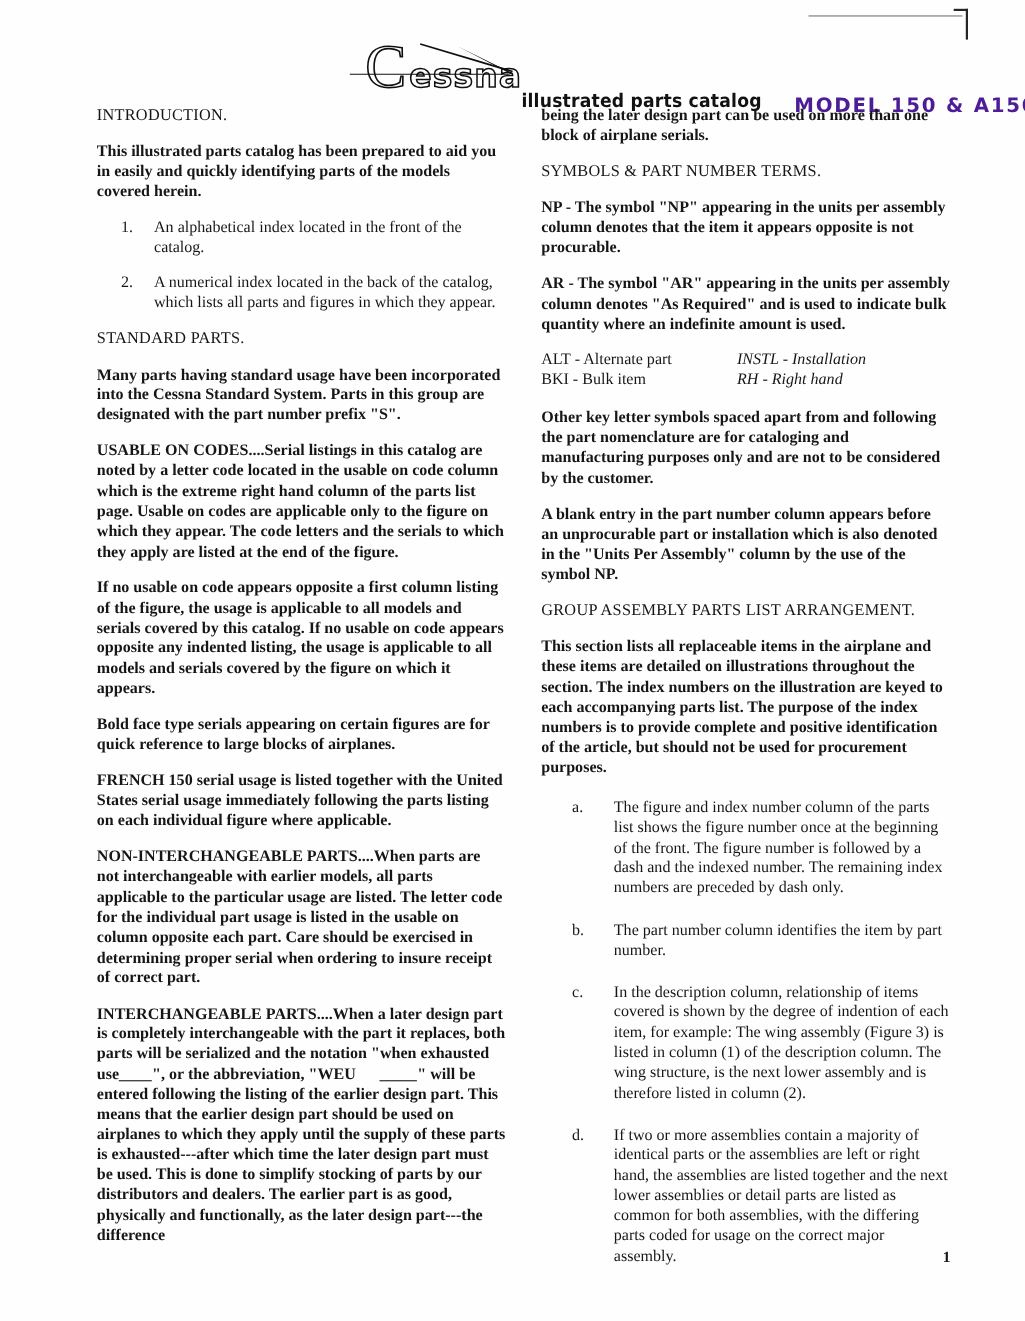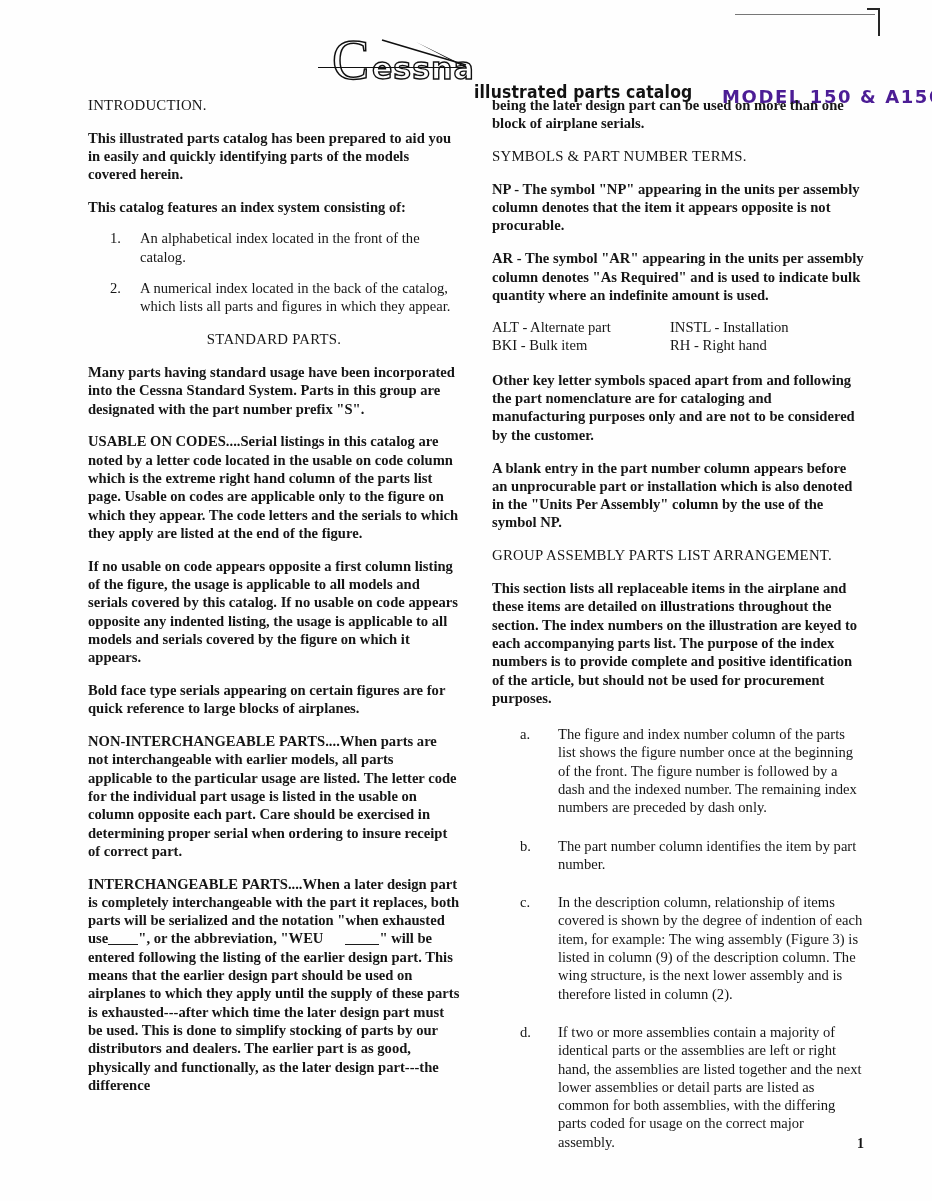--- a/index.html
+++ b/index.html
@@ -105,21 +105,21 @@
   }
   p.para.tight { margin-bottom: 13px; }
 
   h2.heading {
     margin: 0 0 14.5px 0;
     font-size: 14.8px;
     font-weight: normal;
     line-height: 18.3px;
     letter-spacing: .25px;
   }
-  h2.heading.gap-top { margin-top: 3px; text-align: center; }
+  h2.heading.gap-top { margin-top: 3px; }
 
   
   .numlist {
     margin: 0 0 14.5px 0;
     padding: 0;
     list-style: none;
   }
   .numlist li {
     position: relative;
     padding-left: 52px;
@@ -159,21 +159,21 @@
   }
   .abbr-table td {
     padding: 0 0 1px 0;
     font-size: 14.6px;
     line-height: 17.6px;
     white-space: nowrap;
     vertical-align: top;
     margin-top: 28px;
   }
   .abbr-table td.c1 { width: 178px; }
-  .abbr-table td.c2 { width: 190px; }
+  .abbr-table td.c2 { width: 190px; font-style: italic; }
 
   .blank-fill {
     display: inline-block;
     width: 30px;
     border-bottom: 1.4px solid #1b1b1b;
     vertical-align: -2px;
   }
   .blank-fill.lead {
     width: 34px;
     margin-left: 22px;
@@ -213,40 +213,40 @@
     <div class="tagline">illustrated parts catalog</div>
     <div class="model-label">MODEL 150 &amp; A150</div>
   </div>
 
   <div class="columns">
 
     <div class="col col-left">
 
       <h2 class="heading">INTRODUCTION.</h2>
       <p class="para">This illustrated parts catalog has been prepared to aid you in easily and quickly identifying parts of the models covered herein.</p>
-      <p class="para tight">This catalog features an index system consisting of:</p>
 
       <ul class="numlist">
         <li>
           <span class="marker">1.</span>
           <span>An alphabetical index located in the front of the catalog.</span>
         </li>
         <li>
           <span class="marker">2.</span>
           <span>A numerical index located in the back of the catalog, which lists all parts and figures in which they appear.</span>
         </li>
       </ul>
 
       <h2 class="heading gap-top">STANDARD PARTS.</h2>
       <p class="para">Many parts having standard usage have been incorporated into the Cessna Standard System.  Parts in this group are designated with the part number prefix "S".</p>
 
       <p class="para">USABLE ON CODES....Serial listings in this catalog are noted by a letter code located in the usable on code column which is the extreme right hand column of the parts list page.  Usable on codes are applicable only to the figure on which they appear.  The code letters and the serials to which they apply are listed at the end of the figure.</p>
       <p class="para">If no usable on code appears opposite a first column listing of the figure, the usage is applicable to all models and serials covered by this catalog.  If no usable on code appears opposite any indented listing, the usage is applicable to all models and serials covered by the figure on which it appears.</p>
 
       <p class="para">Bold face type serials appearing on certain figures are for quick reference to large blocks of airplanes.</p>
+      <p class="para">FRENCH 150 serial usage is listed together with the United States serial usage immediately following the parts listing on each individual figure where applicable.</p>
       <p class="para">NON-INTERCHANGEABLE PARTS....When parts are not interchangeable with earlier models, all parts applicable to the particular usage are listed.  The letter code for the individual part usage is listed in the usable on column opposite each part.  Care should be exercised in determining proper serial when ordering to insure receipt of correct part.</p>
 
       <p class="para">
         <span>INTERCHANGEABLE PARTS....When a later design part is completely interchangeable with the part it replaces, both parts will be serialized and the notation "when exhausted use</span><span class="blank-fill"></span><span>", or the abbreviation, "WEU</span><span class="blank-fill lead"></span><span>" will be entered following the listing of the earlier design part.  This means that the earlier design part should be used on airplanes to which they apply until the supply of these parts is exhausted---after which time the later design part must be used.  This is done to simplify stocking of parts by our distributors and dealers.  The earlier part is as good, physically and functionally, as the later design part---the difference</span>
       </p>
 
     </div>
 
     <div class="col col-right">
 
@@ -280,21 +280,21 @@
         <li>
           <span class="marker">a.</span>
           <span>The figure and index number column of the parts list shows the figure number once at the beginning of the front.  The figure number is followed by a dash and the indexed number.  The remaining index numbers are preceded by dash only.</span>
         </li>
         <li>
           <span class="marker">b.</span>
           <span>The part number column identifies the item by part number.</span>
         </li>
         <li>
           <span class="marker">c.</span>
-          <span>In the description column, relationship of items covered is shown by the degree of indention of each item, for example:  The wing assembly (Figure 3) is listed in column (9) of the description column.  The wing structure, is the next lower assembly and is therefore listed in column (2).</span>
+          <span>In the description column, relationship of items covered is shown by the degree of indention of each item, for example:  The wing assembly (Figure 3) is listed in column (1) of the description column.  The wing structure, is the next lower assembly and is therefore listed in column (2).</span>
         </li>
         <li>
           <span class="marker">d.</span>
           <span>If two or more assemblies contain a majority of identical parts or the assemblies are left or right hand, the assemblies are listed together and the next lower assemblies or detail parts are listed as common for both assemblies, with the differing parts coded for usage on the correct major assembly.</span>
         </li>
       </ul>
 
     </div>
   </div>
 

